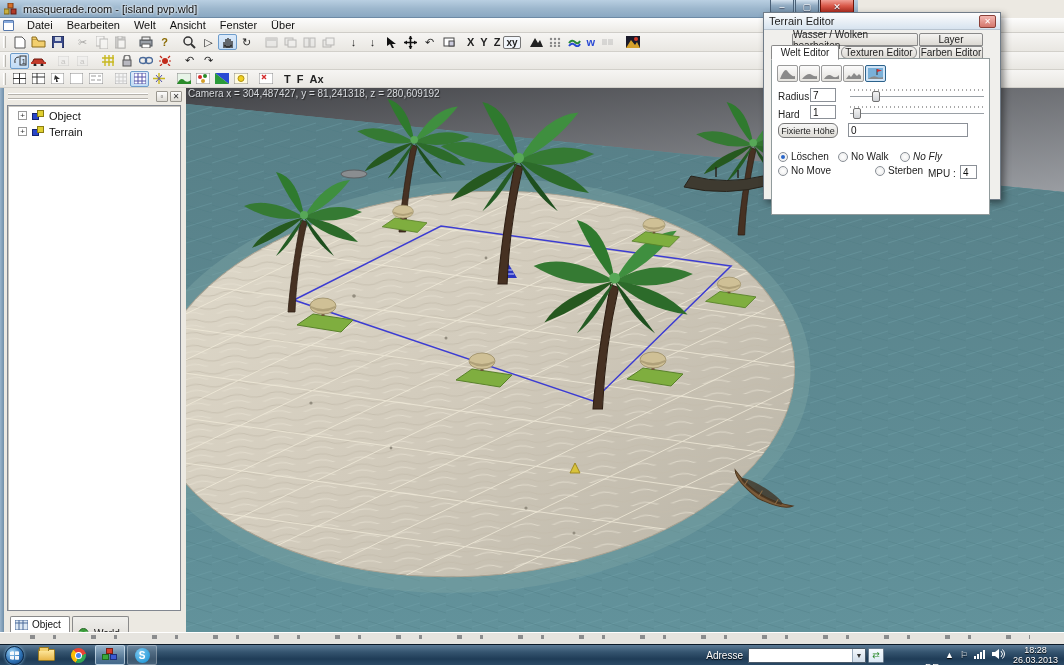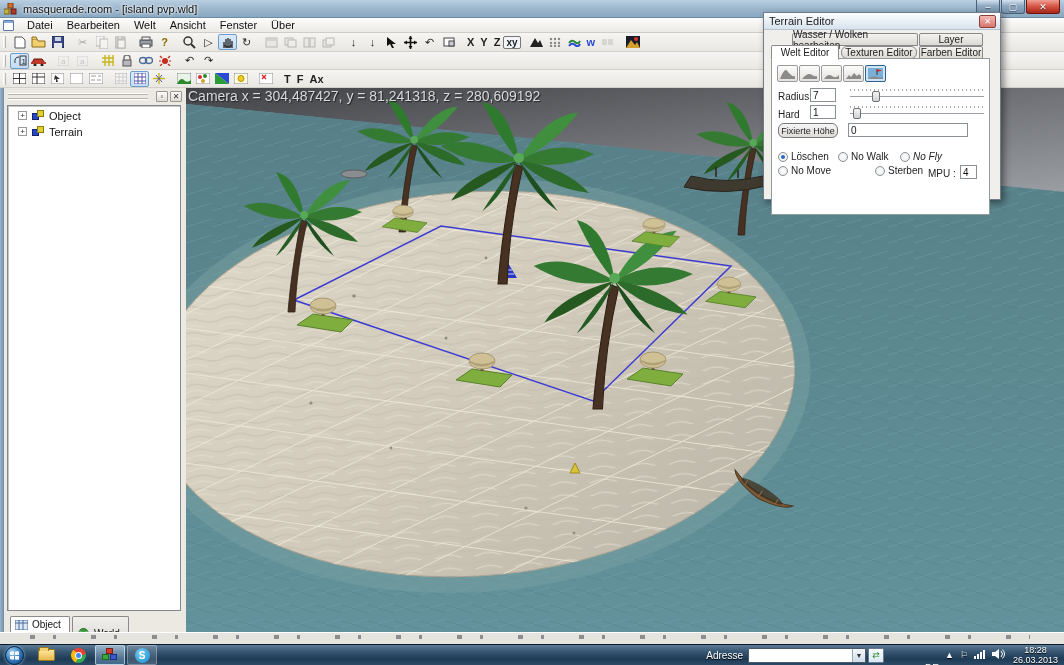--- a/index.html
+++ b/index.html
@@ -2,21 +2,21 @@
 <html><head>
 <meta charset="utf-8">
 <style>
   * { margin:0; padding:0; box-sizing:border-box; }
   html,body { width:1064px; height:665px; overflow:hidden;
     font-family:"Liberation Sans", sans-serif; background:#000; }
   .abs { position:absolute; }
   #app { position:absolute; left:0; top:0; width:1064px; height:665px; background:#ece9e2; }
 
   
-  #titlebar { left:0; top:0; width:1064px; height:18px;
+  #titlebar { left:0; top:0; width:858px; height:18px;
     background:linear-gradient(#b9cfe2,#9db7cd 50%,#8aa8c2);
     border-bottom:1px solid #6d8aa5; display:flex; align-items:center; }
   #app-icon { width:14px; height:12px; margin:0 5px 0 4px; }
   #title-text { font-size:11px; color:#111; text-shadow:0 0 3px #fff,0 0 3px #fff; }
   #win-controls { position:absolute; right:4px; top:0; display:flex; }
   .winbtn { width:24px; height:14px; display:flex; align-items:center; justify-content:center;
     font-size:9px; color:#fff; border:1px solid #4a6077; border-top:none;
     background:linear-gradient(#d4e2ef,#8fa9c0 45%,#7693ad);
     border-radius:0 0 3px 3px; margin-left:1px; text-shadow:0 1px 1px #334; }
   .winbtn.close { width:34px; background:linear-gradient(#f0a096,#d9594a 45%,#a72518);
@@ -71,21 +71,21 @@
   #sidebar-tabs { position:absolute; left:6px; top:528px; height:16px; display:flex; }
   .s-tab { display:flex; align-items:center; font-size:10px; color:#111; padding:0 8px 0 4px;
     border:1px solid #8a8a8a; border-bottom:none; border-radius:2px 2px 0 0;
     background:linear-gradient(#f0efec,#d8d5cf); margin-right:2px; height:33px; }
   .s-tab.active { background:#fff; height:16px; }
   .s-tab .ticon { width:13px; height:10px; margin-right:4px; }
 
   
   #viewport { left:186px; top:88px; width:878px; height:544px; overflow:hidden; background:#5d8f97; }
   #scene { position:absolute; left:0; top:0; }
-  #camera-readout { position:absolute; left:2px; top:0px; font-size:14px; color:#d6d9dd;
+  #camera-readout { position:absolute; left:2px; top:0px; font-size:10px; color:#d6d9dd;
     text-shadow:1px 1px 1px #222; white-space:nowrap; }
 
   
   #statusbar { left:0; top:632px; width:1064px; height:13px; background:#e6e4df;
     border-top:1px solid #fff; }
   #statusbar .clipped-text { position:absolute; left:30px; top:2px; width:1000px; height:4px;
     background:repeating-linear-gradient(90deg,#5a5d62 0 5px,transparent 5px 23px,#5a5d62 23px 26px,transparent 26px 61px);
     opacity:.65; }
 
   

